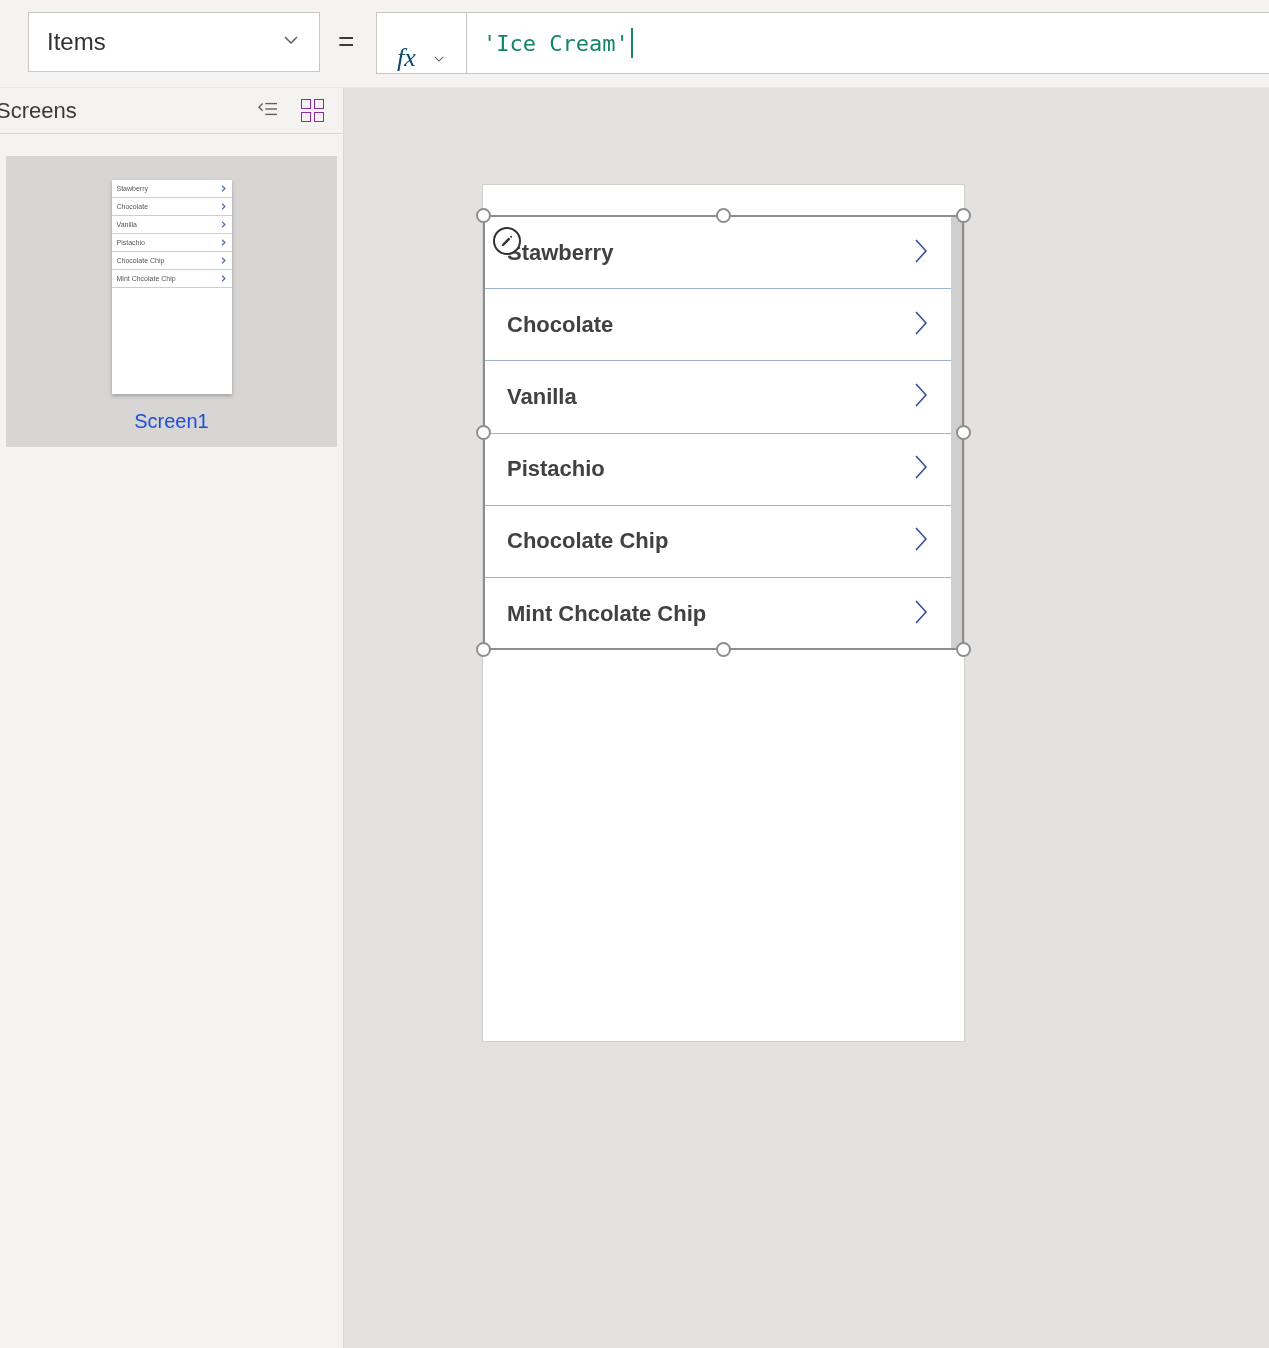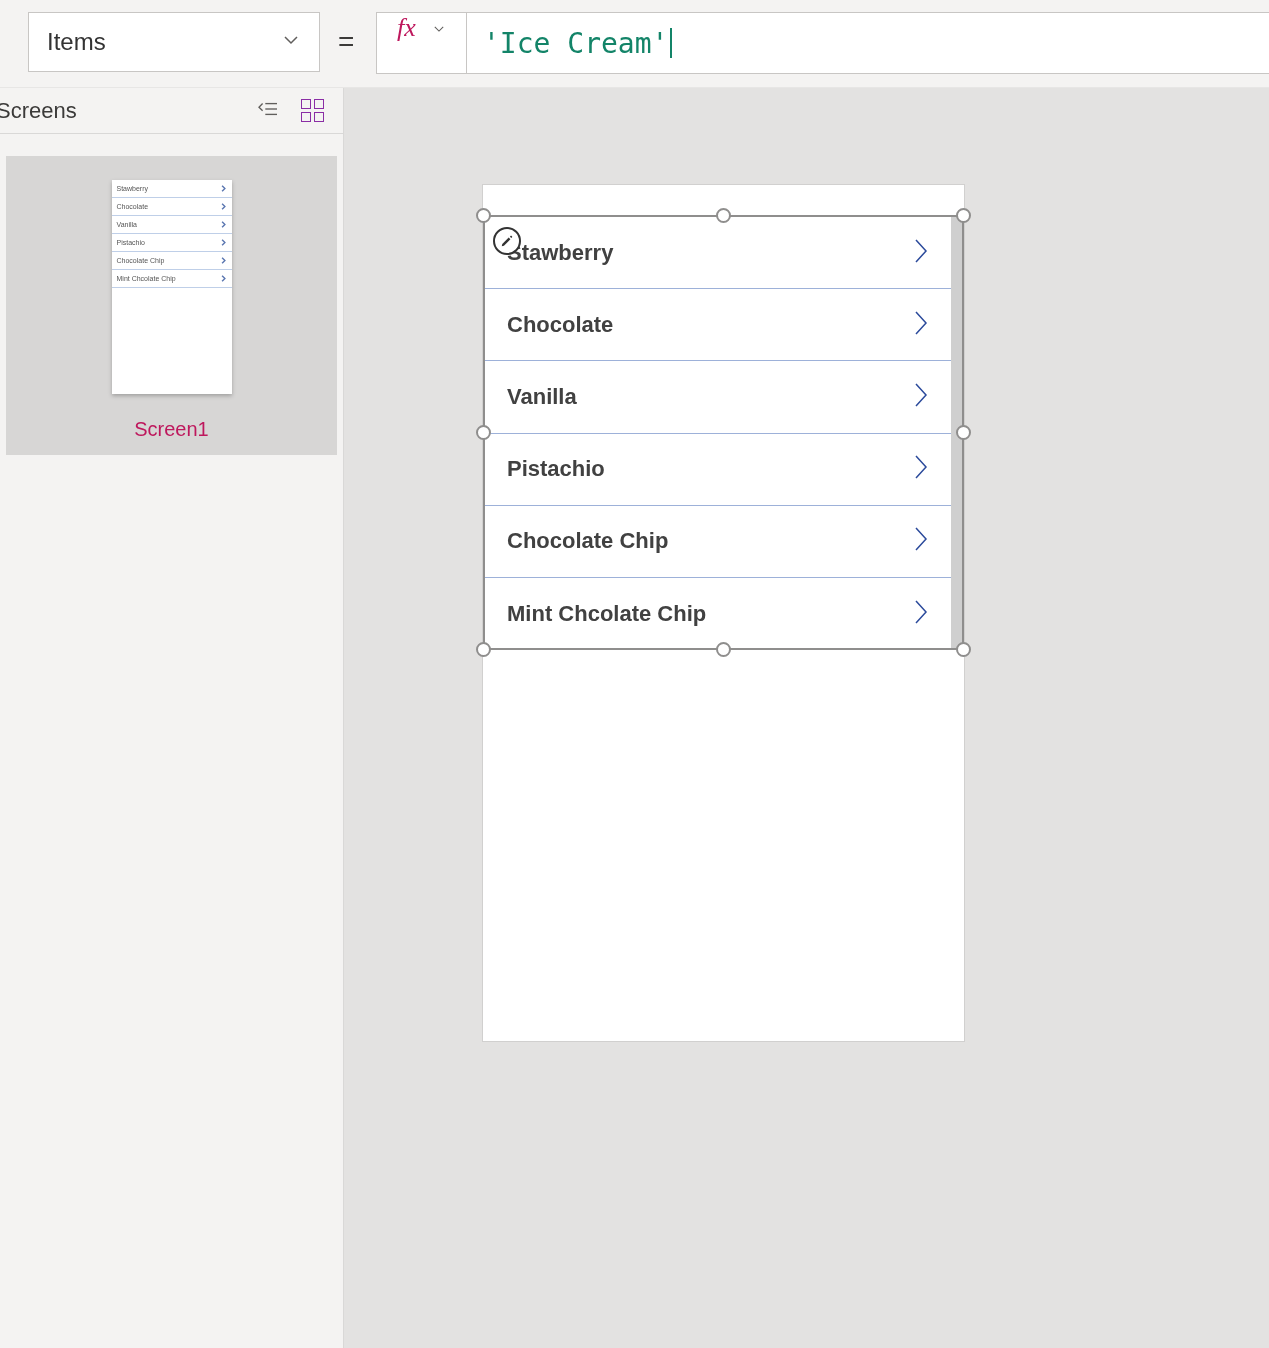--- a/index.html
+++ b/index.html
@@ -12,25 +12,25 @@
   .prop-dd { position:absolute; left:28px; top:12px; width:292px; height:60px;
     background:#fff; border:1px solid #c8c6c4; display:flex; align-items:center;
     padding:0 18px; }
   .prop-dd span { font-size:24px; }
   .prop-dd .chev { margin-left:auto; }
   .chev svg { width:20px; height:20px; stroke:#605e5c; stroke-width:1.5; fill:none; }
   .eq { position:absolute; left:338px; top:26px; font-size:28px; color:#3b3a39; }
   .fx-box { position:absolute; left:376px; top:12px; right:0; height:62px;
     background:#fff; border:1px solid #c8c6c4; border-right:none; display:flex; }
   .fx-btn { width:90px; border-right:1px solid #c8c6c4; display:flex;
-    align-items:flex-start; justify-content:center; font-style:italic;
-    font-family:"Times New Roman",serif; font-size:26px; color:#be185d; gap:16px;}
+    align-items:flex-end; justify-content:center; font-style:italic;
+    font-family:"Times New Roman",serif; font-size:26px; color:#0c4a6e; gap:16px;}
   .fx-btn .chev svg { width:14px; height:14px; }
   .fx-input { flex:1; display:flex; align-items:center; padding-left:16px;
-    font-family:Consolas,Menlo,monospace; font-size:28px; color:#138468;
+    font-family:Consolas,Menlo,monospace; font-size:22px; color:#138468;
     position:relative; }
   .cursor { display:inline-block; width:2px; height:30px; background:#138468;
     margin-left:2px; }
 
   
   .left-pane { position:absolute; left:0; top:88px; width:344px; bottom:0;
     background:#f4f3f2; border-right:1px solid #d9d8d7; }
   .lp-head { height:46px; border-bottom:1px solid #d9d8d7; display:flex;
     align-items:center; padding-right:18px; }
   .lp-head .title { font-size:22px; color:#3b3a39; margin-left:-4px;}
@@ -44,21 +44,21 @@
   .thumbs-ico span { border:1.5px solid #8a2da5; }
 
   .screen-card { margin:22px 6px 0 6px; background:#d7d6d5; padding:24px 0 14px 0;
     text-align:center; }
   .thumb { width:120px; height:214px; background:#fff; box-shadow:0 2px 4px rgba(0,0,0,.25);
     margin:0 auto; text-align:left; }
   .thumb-row { height:18px; font-size:7px; display:flex; align-items:center;
     padding:0 5px; border-bottom:1px solid #bfcfe8; color:#555;}
   .thumb-row svg { width:7px; height:7px; margin-left:auto; stroke:#5a76b0;
     stroke-width:2; fill:none;}
-  .screen-name { margin-top:24px; font-size:20px; color:#be185d; }
+  .screen-name { margin-top:16px; font-size:20px; color:#1d4ed8; }
 
   
   .canvas { position:absolute; left:344px; top:88px; right:0; bottom:0;
     background:#e3e2e1; }
   .phone { position:absolute; left:138px; top:96px; width:483px; height:858px;
     background:#fff; border:1px solid #d1d0cf; }
 
   .gallery { position:absolute; left:0; top:30px; width:100%; height:435px;
     border:2px solid #8f8e8d; background:#fff; }
   .inner { position:absolute; inset:0; overflow:hidden;}

